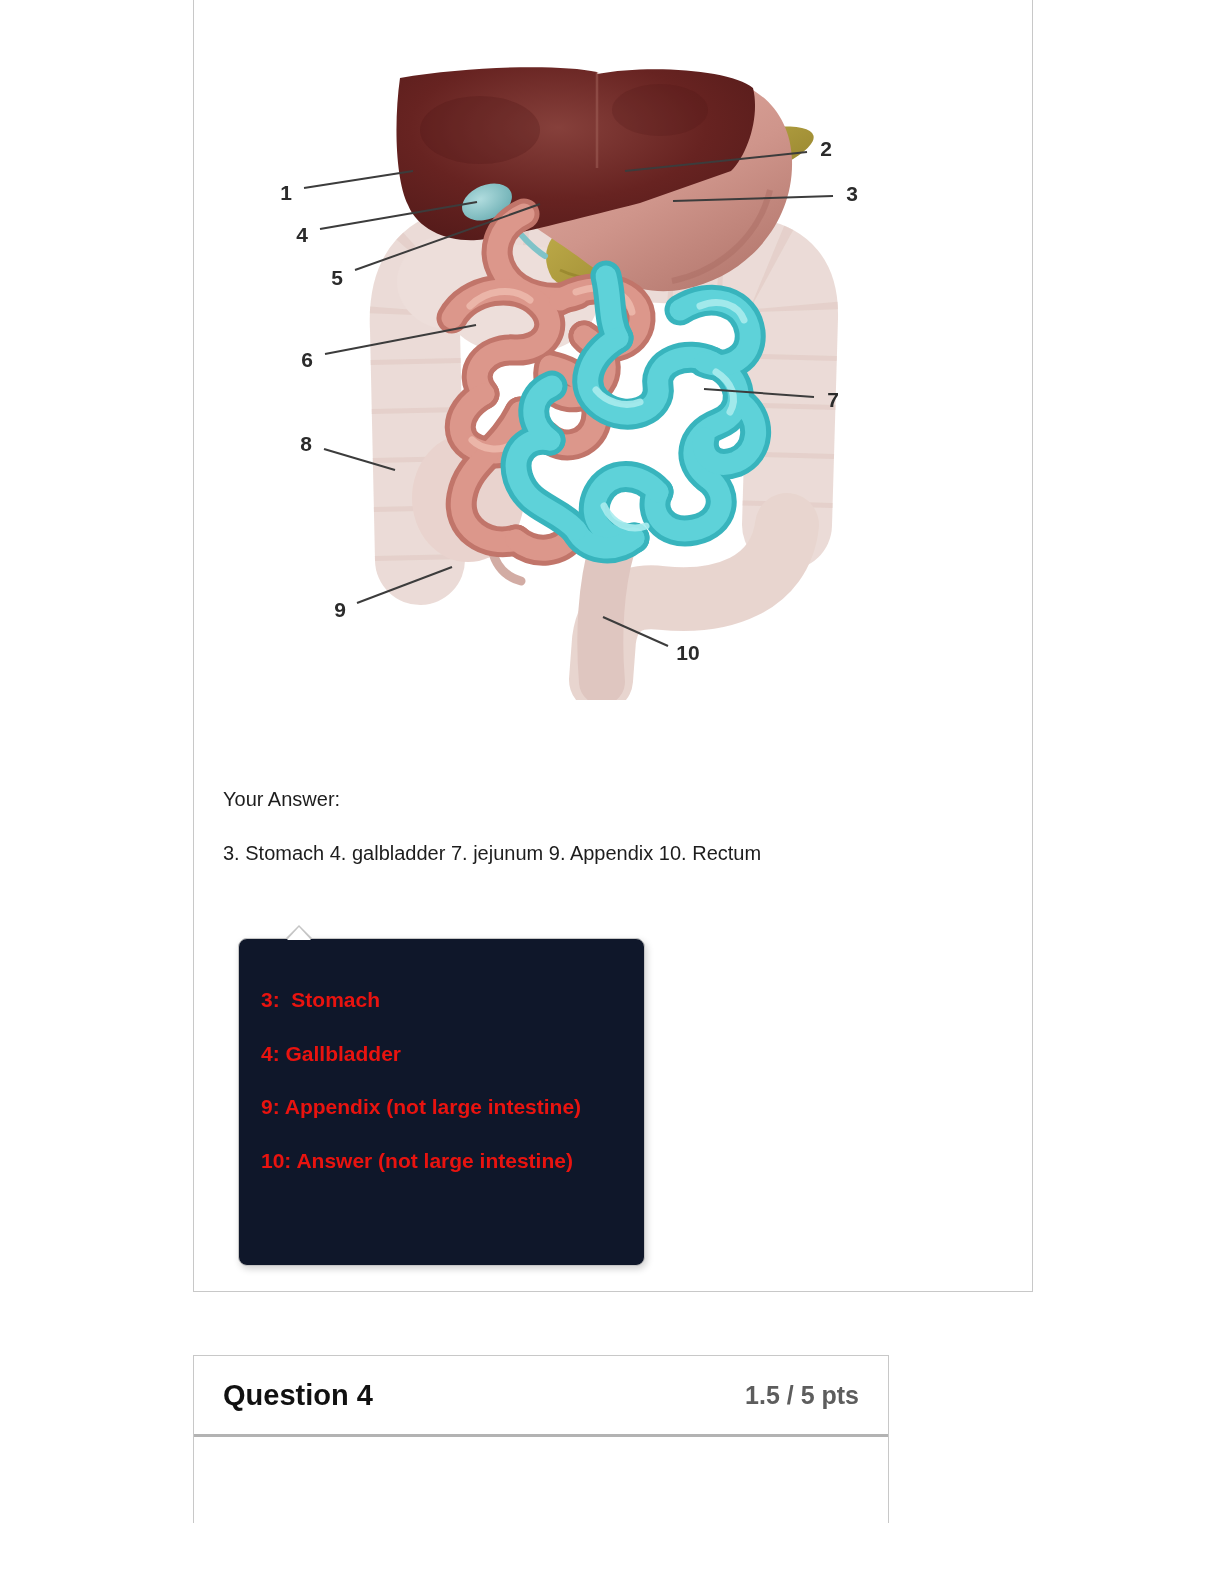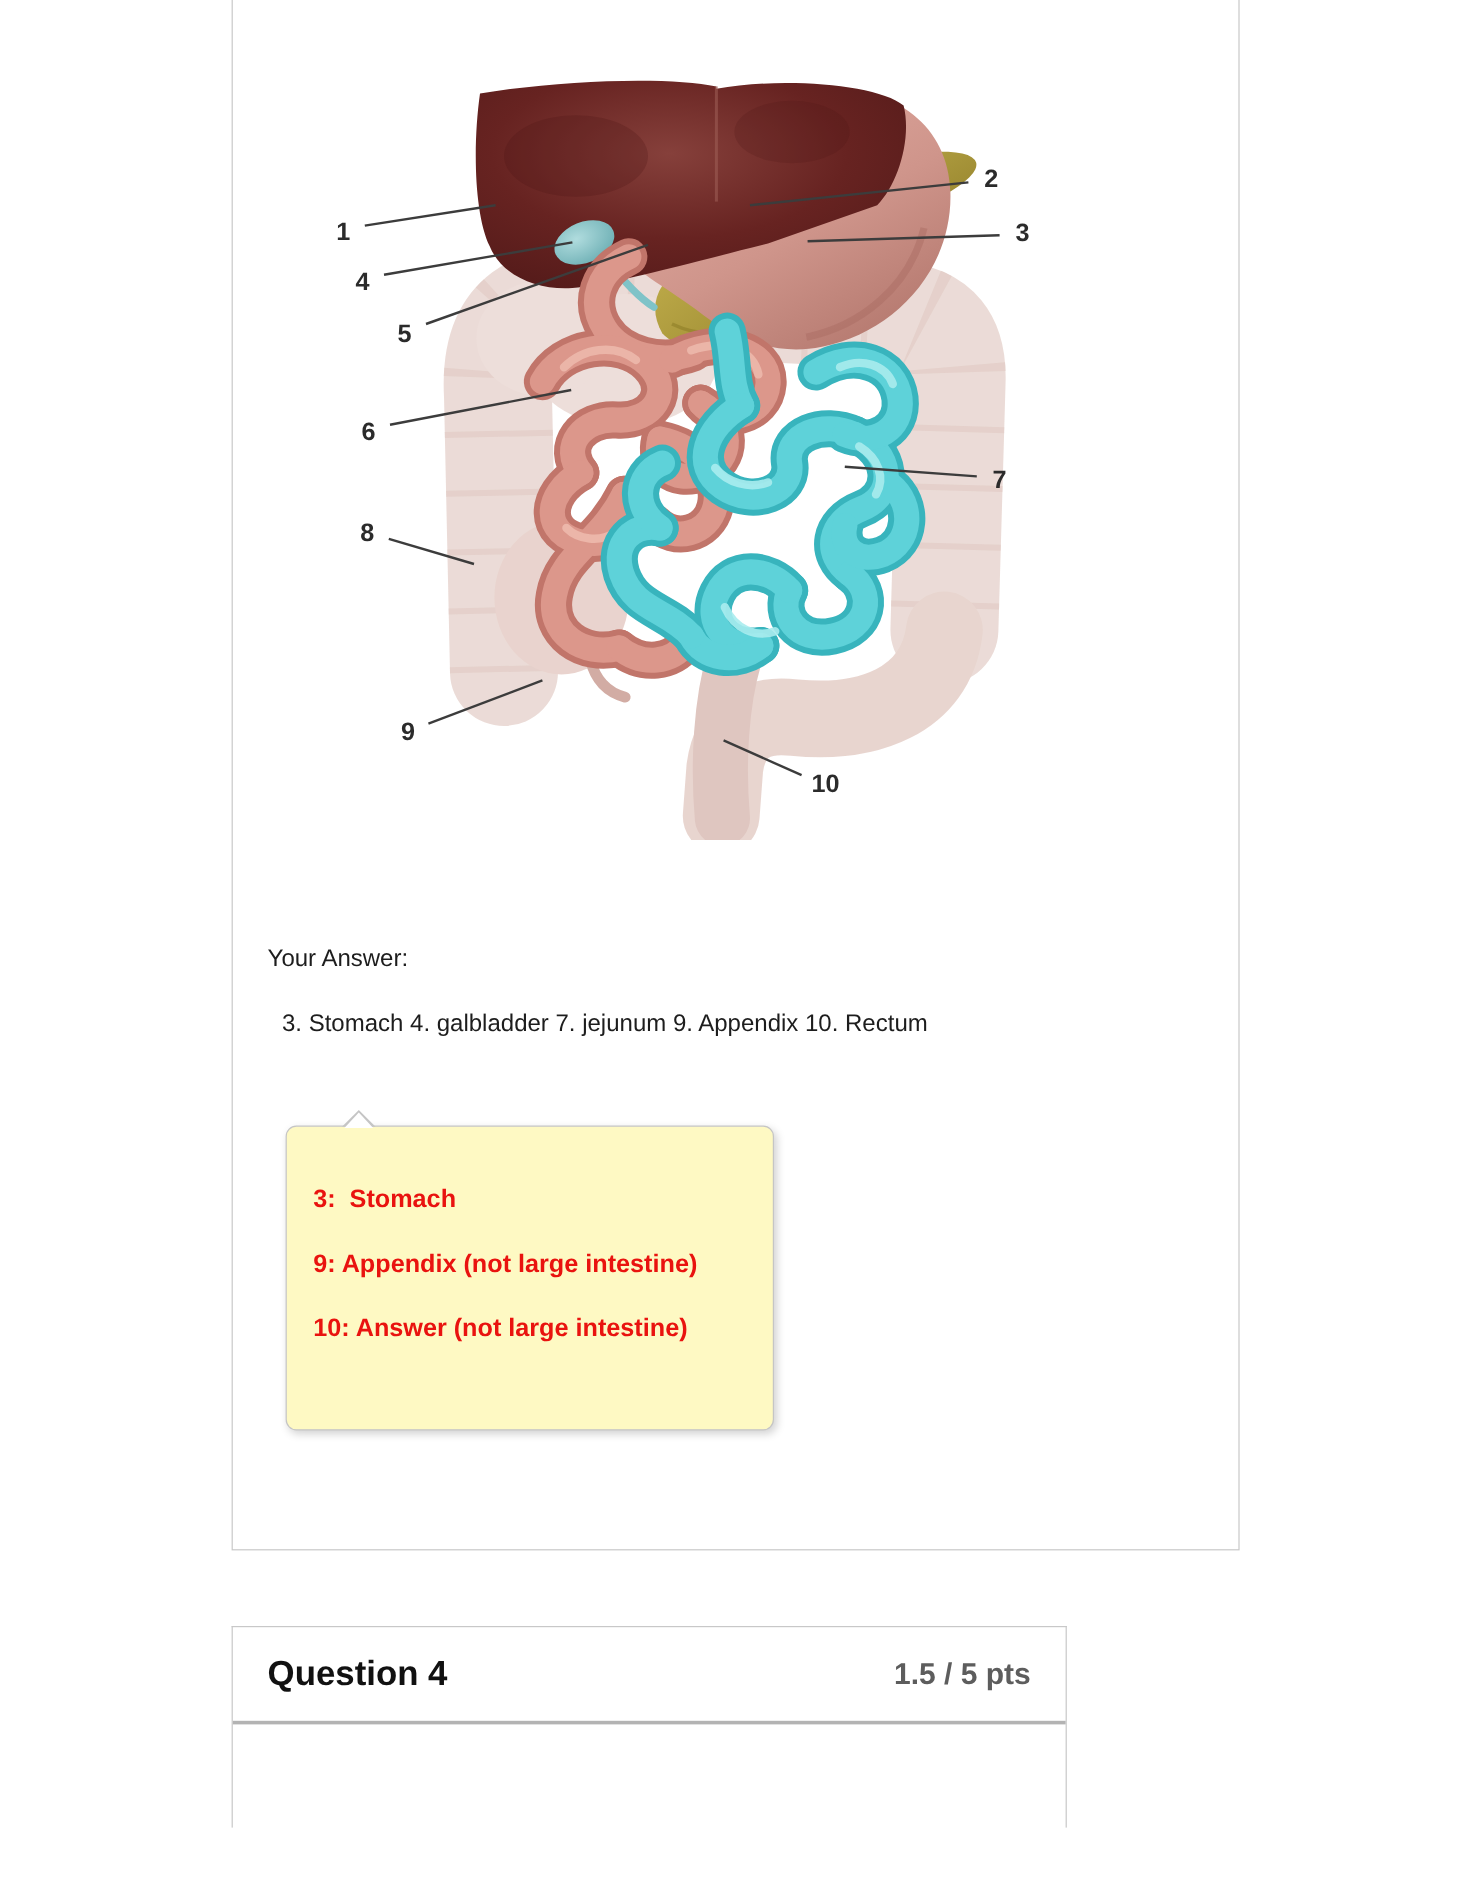--- a/index.html
+++ b/index.html
@@ -6,23 +6,23 @@
   .page{position:relative;width:1224px;height:1584px;background:#fff;overflow:hidden;
         font-family:"Liberation Sans", sans-serif;}
   .qbox{position:absolute;box-sizing:border-box;background:#fff;border:1px solid #c8c8c8;}
   #answer-box{left:193px;top:-2px;width:840px;height:1294px;}
   #question4-box{left:193px;top:1355px;width:696px;height:168px;border-bottom:none;}
   .q-header{height:78px;border-bottom:3px solid #b3b3b3;display:flex;align-items:center;
             justify-content:space-between;padding:0 29px;}
   .q-title{font-size:29px;font-weight:bold;color:#111;}
   .q-points{font-size:25px;font-weight:bold;color:#5d5d5d;}
   .your-answer-label{position:absolute;left:29px;top:789px;font-size:20px;color:#1d1d1d;text-align:center;}
-  .answer-text{position:absolute;left:29px;top:843px;font-size:20px;color:#1d1d1d;white-space:nowrap;margin-left:12px;}
-  .fb-tooltip{position:absolute;left:44px;top:939px;width:407px;height:254px;box-sizing:border-box;
-              background:#fef9c3;border:1px solid #c5c5c5;border-radius:9px;
+  .answer-text{position:absolute;left:29px;top:843px;font-size:20px;color:#1d1d1d;white-space:nowrap;}
+  .fb-tooltip{position:absolute;left:44px;top:939px;width:407px;height:328px;box-sizing:border-box;
+              background:#0f172a;border:1px solid #c5c5c5;border-radius:9px;
               box-shadow:2px 3px 7px rgba(0,0,0,0.18);}
   .fb-tail-outer{position:absolute;top:-14px;left:46px;width:0;height:0;
                  border-left:14px solid transparent;border-right:14px solid transparent;
                  border-bottom:14px solid #c5c5c5;}
   .fb-tail-inner{position:absolute;top:-12px;left:48px;width:0;height:0;
                  border-left:12px solid transparent;border-right:12px solid transparent;
                  border-bottom:13px solid #ffffff;}
   .fb-list{margin:34px 16px 0 22px;}
   .fb-item{font-size:21px;font-weight:bold;line-height:53.5px;white-space:pre-wrap;}
   svg{display:block;}
@@ -179,20 +179,21 @@
     </svg>
 
     <div class="your-answer-label">Your Answer:</div>
     <div class="answer-text">3. Stomach 4. galbladder 7. jejunum 9. Appendix 10. Rectum</div>
 
     <div class="fb-tooltip">
       <div class="fb-tail-outer"></div>
       <div class="fb-tail-inner"></div>
       <div class="fb-list" id="fb-list">
           <div class="fb-item" style="color: rgb(233, 19, 15);">3:  Stomach</div>
+          <div class="fb-item" style="color: rgb(233, 19, 15);">4: Gallbladder</div>
           <div class="fb-item" style="color: rgb(233, 19, 15);">9: Appendix (not large intestine)</div>
           <div class="fb-item" style="color: rgb(233, 19, 15);">10: Answer (not large intestine)</div>
         </div>
     </div>
   </div>
 
   <div class="qbox" id="question4-box">
     <div class="q-header">
       <span class="q-title">Question 4</span>
       <span class="q-points">1.5 / 5 pts</span>

